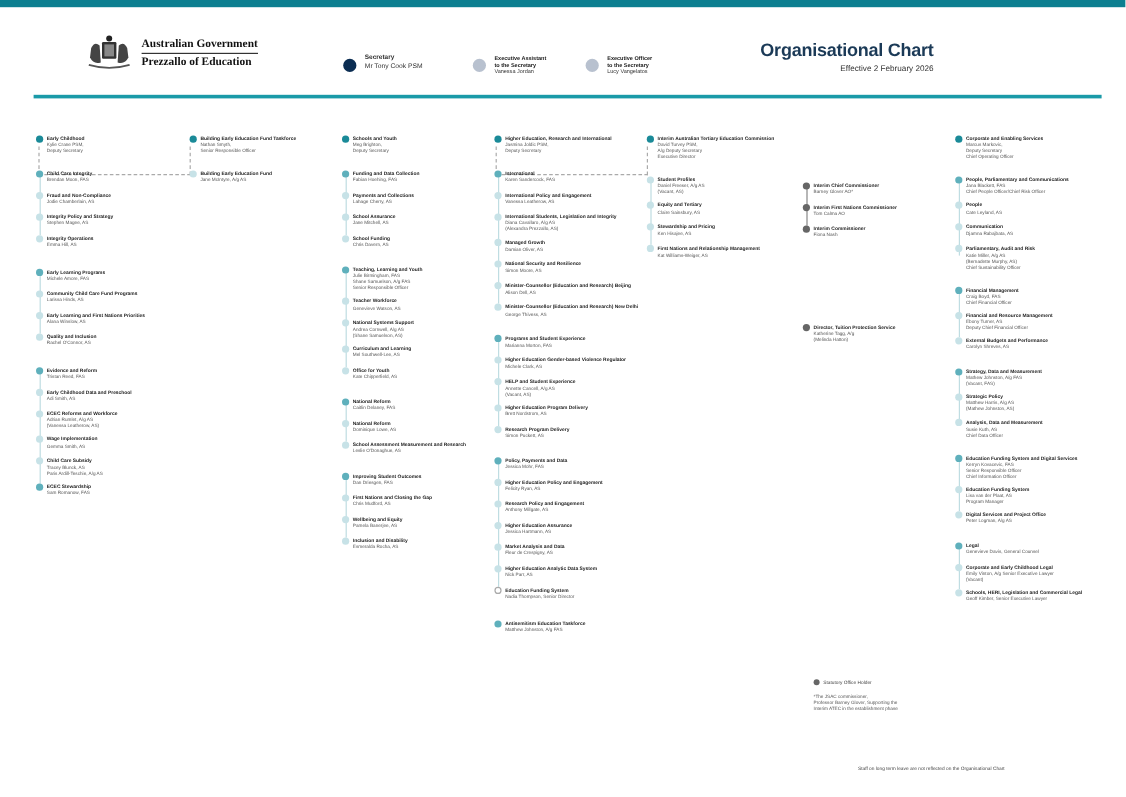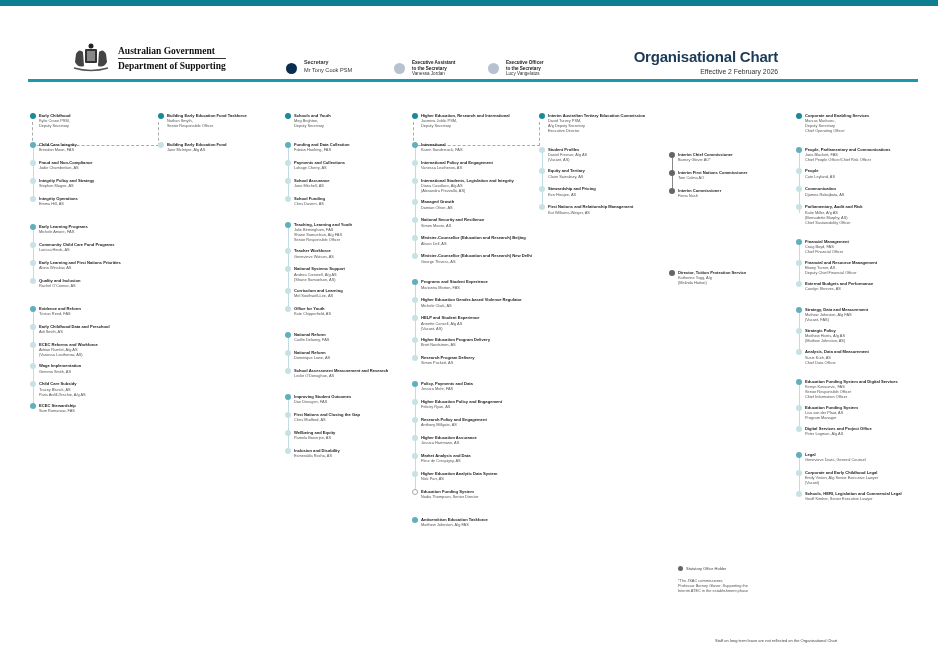--- a/index.html
+++ b/index.html
@@ -1,19 +1,19 @@
 <!DOCTYPE html>
 <html><head>
 <meta charset="utf-8">
 <style>
   * { box-sizing: border-box; margin: 0; padding: 0; }
   html, body { width: 938px; height: 664px; background: #ffffff; overflow: hidden; }
   body { font-family: "Liberation Sans", sans-serif; color: #333; position: relative; }
   .topbar { position: absolute; left: 0; top: 0; width: 938px; height: 6px; background: #0d7f90; }
-  .header { position: absolute; left: 0; top: 20px; width: 800px; height: 74px; }
+  .header { position: absolute; left: 0; top: 6px; width: 800px; height: 74px; }
   .rule { position: absolute; left: 28px; top: 79px; width: 890px; height: 3px; background: #1a9aa8; }
   .logo { position: absolute; left: 70px; top: 22px; display: flex; align-items: center; }
   .crest { width: 42px; height: 32px; position: relative; }
   .crest svg { width: 42px; height: 32px; }
   .logo-text { margin-left: 6px; font-family: "Liberation Serif", serif; font-weight: bold; color: #111; }
   .logo-text .l1 { font-size: 9.5px; padding-bottom: 2px; border-bottom: 1px solid #333; }
   .logo-text .l2 { font-size: 9.5px; padding-top: 2px; }
   .legend-item { position: absolute; top: 40px; display: flex; align-items: flex-start; }
   .legend-dot { width: 11px; height: 11px; border-radius: 50%; margin-right: 7px; margin-top: 3px; }
   .legend-text { font-size: 4.6px; line-height: 5.6px; color: #333; }
@@ -57,21 +57,21 @@
         <circle cx="21" cy="4" r="2.5" fill="#222"></circle>
         <rect x="15" y="7" width="12" height="14" rx="1" fill="#333"></rect>
         <rect x="17" y="9" width="8" height="10" fill="#888"></rect>
         <path d="M6 12 Q9 6 13 10 L14 24 Q8 26 5 20 Z" fill="#444"></path>
         <path d="M36 12 Q33 6 29 10 L28 24 Q34 26 37 20 Z" fill="#444"></path>
         <path d="M4 26 Q21 31 38 26" stroke="#555" stroke-width="1.5" fill="none"></path>
       </svg>
     </div>
     <div class="logo-text">
       <div class="l1">Australian Government</div>
-      <div class="l2">Department of Supporting</div>
+      <div class="l2">Prezzallo of Education</div>
     </div>
   </div>
 
   <div class="legend-item sec" style="left:286px;">
     <div class="legend-dot" style="background:#0b2d52;"></div>
     <div class="legend-text">
       <div class="t">Secretary</div>
       <div class="n">Mr Tony Cook PSM</div>
     </div>
   </div>

